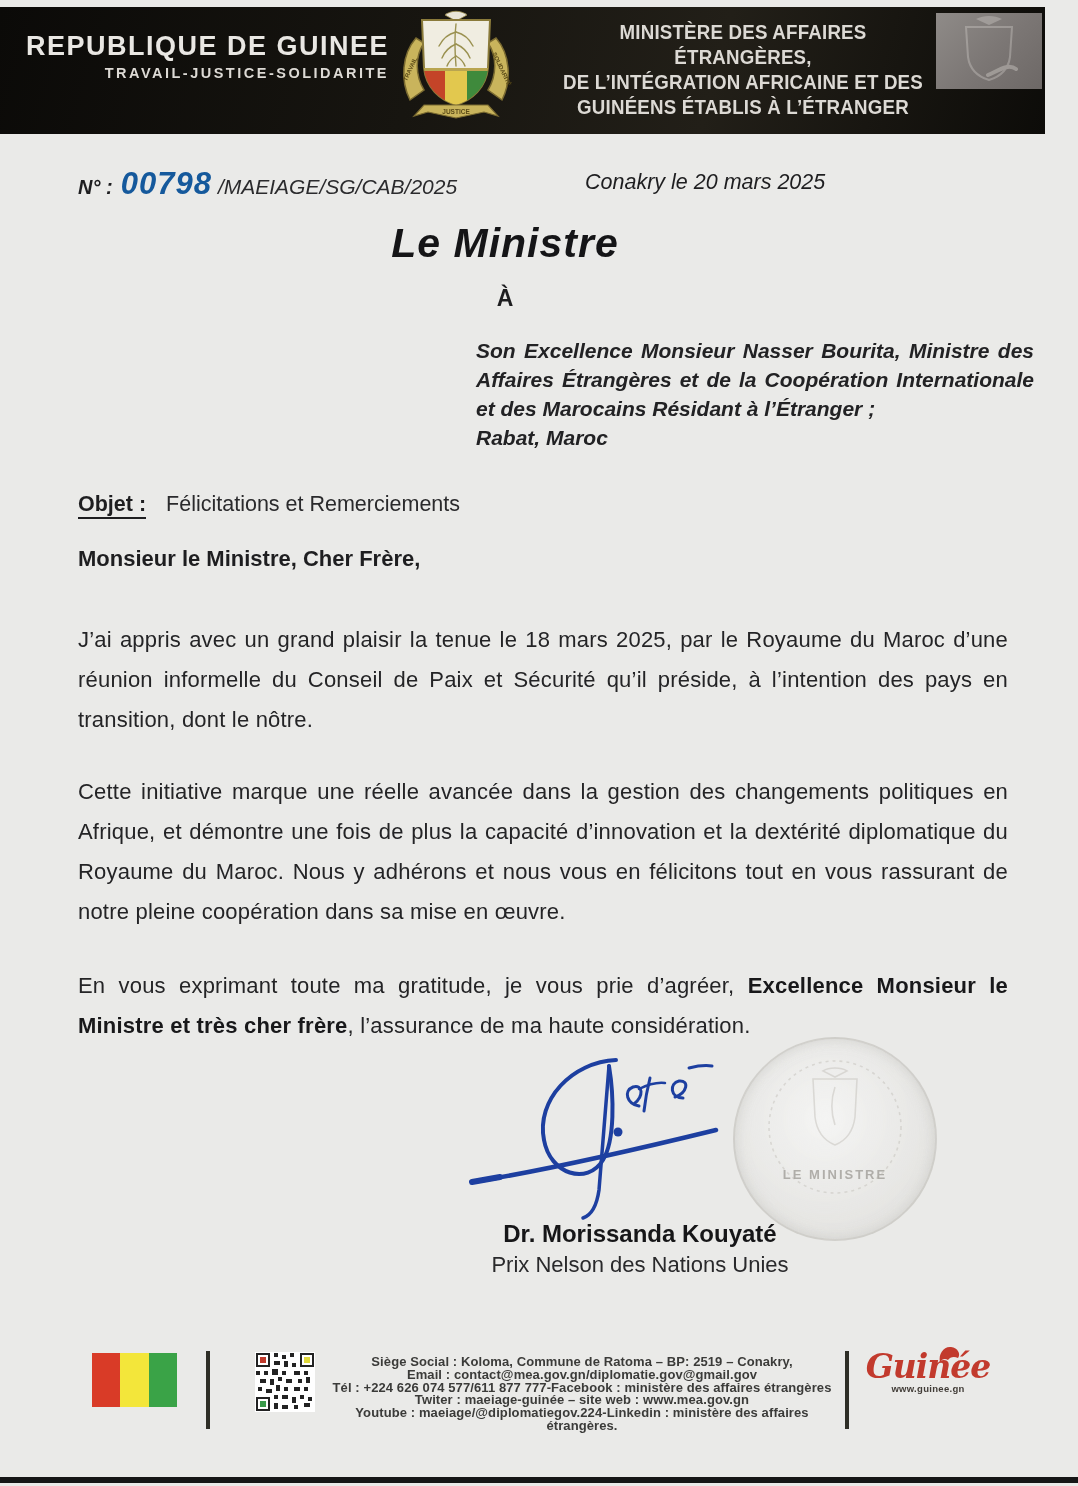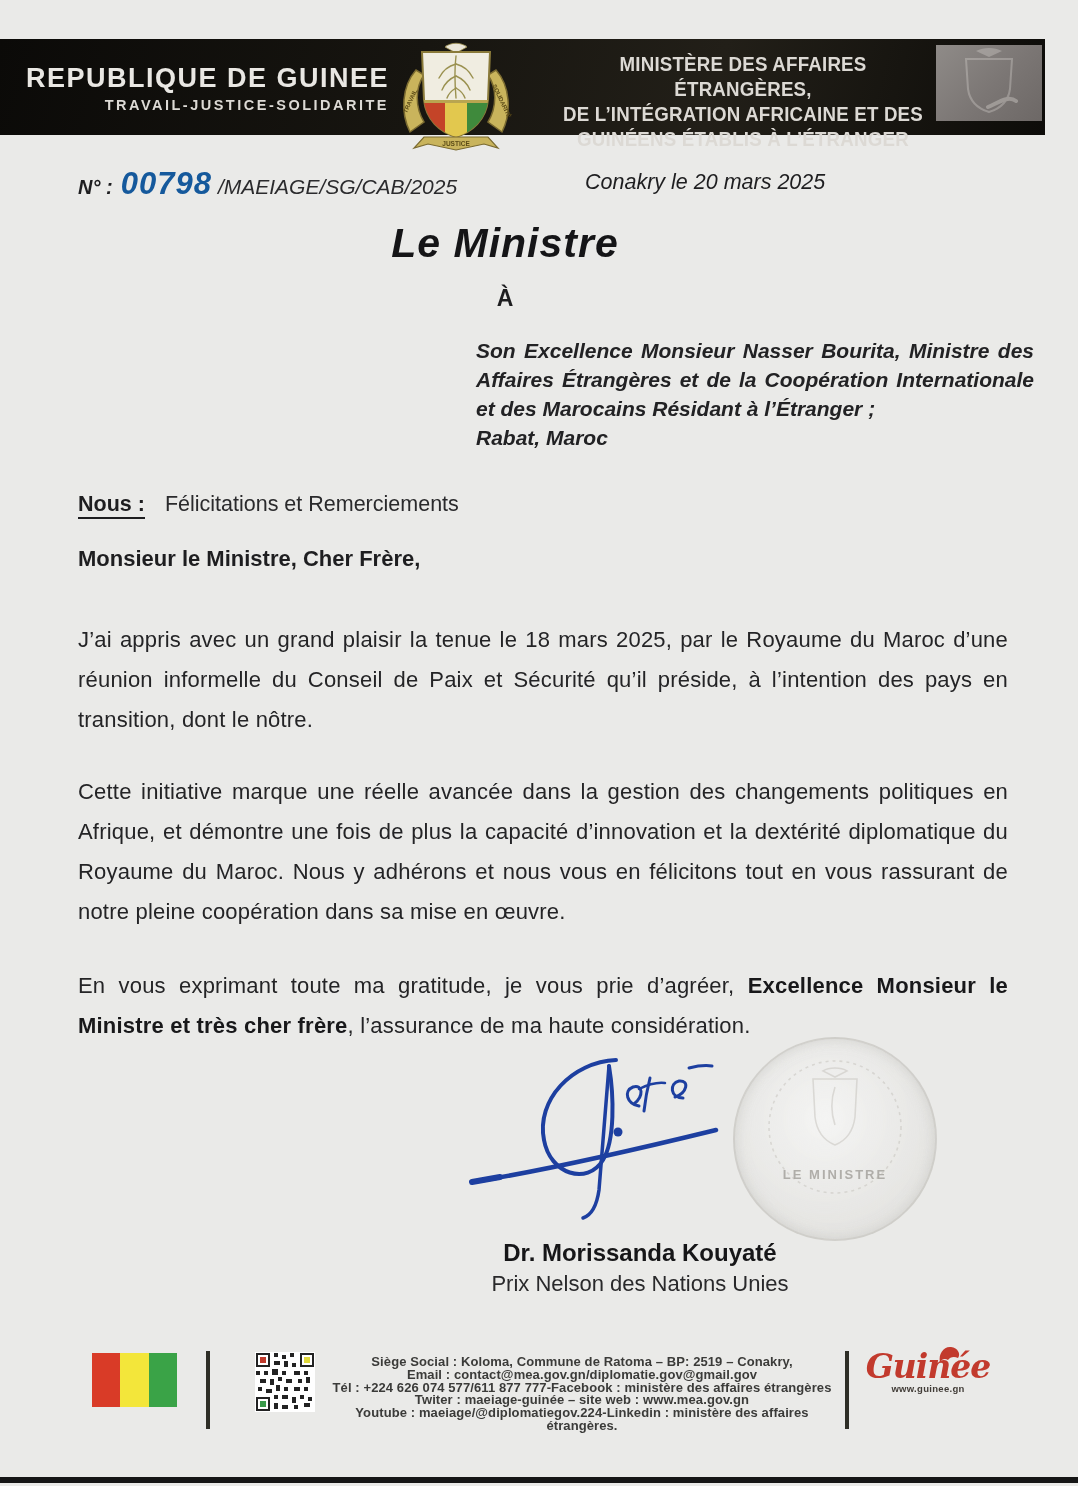--- a/index.html
+++ b/index.html
@@ -3,23 +3,22 @@
 <meta charset="utf-8">
 <style>
   html,body{margin:0;padding:0;background:#d9d9d7;}
   .page{
     position:relative;width:1078px;height:1486px;margin:0 auto;
     background:#eaeae8;overflow:hidden;
     font-family:"Liberation Sans", sans-serif;color:#1e1e20;
   }
   
   .header-bar{
-    position:absolute;left:0;top:7px;width:1045px;height:96px;
+    position:absolute;left:0;top:7px;width:1045px;height:127px;
     background:linear-gradient(105deg,#0b0a08 0%,#171510 40%,#221f18 68%,#0d0c09 100%);
-    margin-top:32px;
   }
   .republic{position:absolute;left:26px;top:24px;color:#e9e7e3;}
   .republic .name{font-size:27px;font-weight:bold;letter-spacing:1.5px;}
   .republic .motto{font-size:14.5px;font-weight:bold;letter-spacing:2.5px;text-align:right;margin-top:3px;color:#dddad5;}
   .coat{position:absolute;left:392px;top:1px;width:128px;height:120px;}
   .ministry{
     position:absolute;left:553px;top:13px;width:380px;text-align:center;
     color:#dcd9d4;font-size:19.5px;font-weight:bold;line-height:25px;
     transform:scaleX(.96);transform-origin:center;letter-spacing:.2px;
   }
@@ -55,21 +54,21 @@
   
   .seal{position:absolute;left:733px;top:1037px;width:200px;height:200px;border-radius:50%;
     border:2px solid rgba(190,188,183,.55);
     background:radial-gradient(circle at 45% 40%, rgba(255,255,255,.5), rgba(214,212,208,.25) 70%);
     box-shadow:inset 0 0 14px rgba(170,168,163,.35);}
   .seal svg{position:absolute;left:30px;top:18px;width:140px;height:140px;opacity:.5;}
   .seal .seal-text{position:absolute;left:0;top:128px;width:100%;text-align:center;
     font-size:13px;font-weight:bold;letter-spacing:2px;color:rgba(160,158,152,.8);}
   .signature{position:absolute;left:466px;top:1050px;width:268px;height:175px;}
   .signer{position:absolute;left:450px;top:1220px;width:380px;text-align:center;}
-  .signer .name{font-size:24px;font-weight:bold;color:#161618;margin-top:19px;}
+  .signer .name{font-size:24px;font-weight:bold;color:#161618;}
   .signer .title{font-size:22px;margin-top:4px;color:#29292b;}
   
   .flag{position:absolute;left:92px;top:1353px;width:85px;height:54px;display:flex;}
   .flag div{flex:1;}
   .v-div{position:absolute;width:4px;height:78px;top:1351px;background:#2e2e27;}
   .v-div.d1{left:206px;} .v-div.d2{left:845px;}
   .qr{position:absolute;left:255px;top:1352px;width:58px;height:58px;background:#fff;padding:1px;}
   .contact{position:absolute;left:328px;top:1356px;width:508px;text-align:center;
     font-size:13px;line-height:12.8px;color:#3b3b39;font-weight:bold;letter-spacing:.1px;}
   .guinee-logo{position:absolute;left:860px;top:1352px;width:136px;text-align:center;}
@@ -151,21 +150,21 @@
 
   <div class="letter-title">Le Ministre</div>
   <div class="addressee-marker">À</div>
 
   <div class="recipient">
     <span>Son Excellence Monsieur Nasser Bourita, Ministre des Affaires Étrangères et de la Coopération Internationale et des Marocains Résidant à l’Étranger ;</span>
     <span class="city">Rabat, Maroc</span>
   </div>
 
   <div class="subject">
-    <span class="lbl">Nous :</span>
+    <span class="lbl">Objet :</span>
     <span class="txt">Félicitations et Remerciements</span>
   </div>
   <div class="salutation">Monsieur le Ministre, Cher Frère,</div>
 
   <div class="para p1">J’ai appris avec un grand plaisir la tenue le 18 mars 2025, par le Royaume du Maroc d’une réunion informelle du Conseil de Paix et Sécurité qu’il préside, à l’intention des pays en transition, dont le nôtre.</div>
   <div class="para p2">Cette initiative marque une réelle avancée dans la gestion des changements politiques en Afrique, et démontre une fois de plus la capacité d’innovation et la dextérité diplomatique du Royaume du Maroc. Nous y adhérons et nous vous en félicitons tout en vous rassurant de notre pleine coopération dans sa mise en œuvre.</div>
   <div class="para p3"><span>En vous exprimant toute ma gratitude, je vous prie d’agréer, </span><b>Excellence Monsieur le Ministre et très cher frère</b><span>, l’assurance de ma haute considération.</span></div>
 
   <div class="seal">
     <svg viewBox="0 0 140 140">

